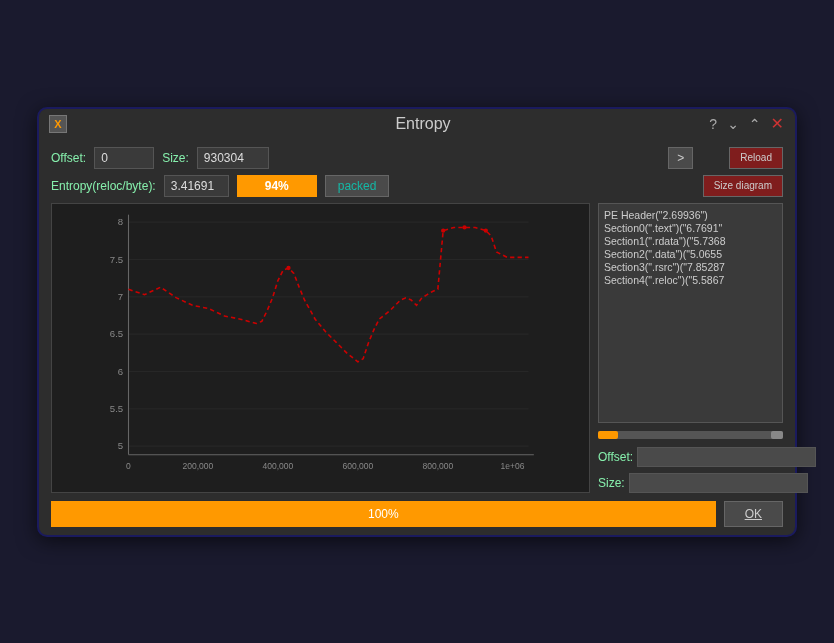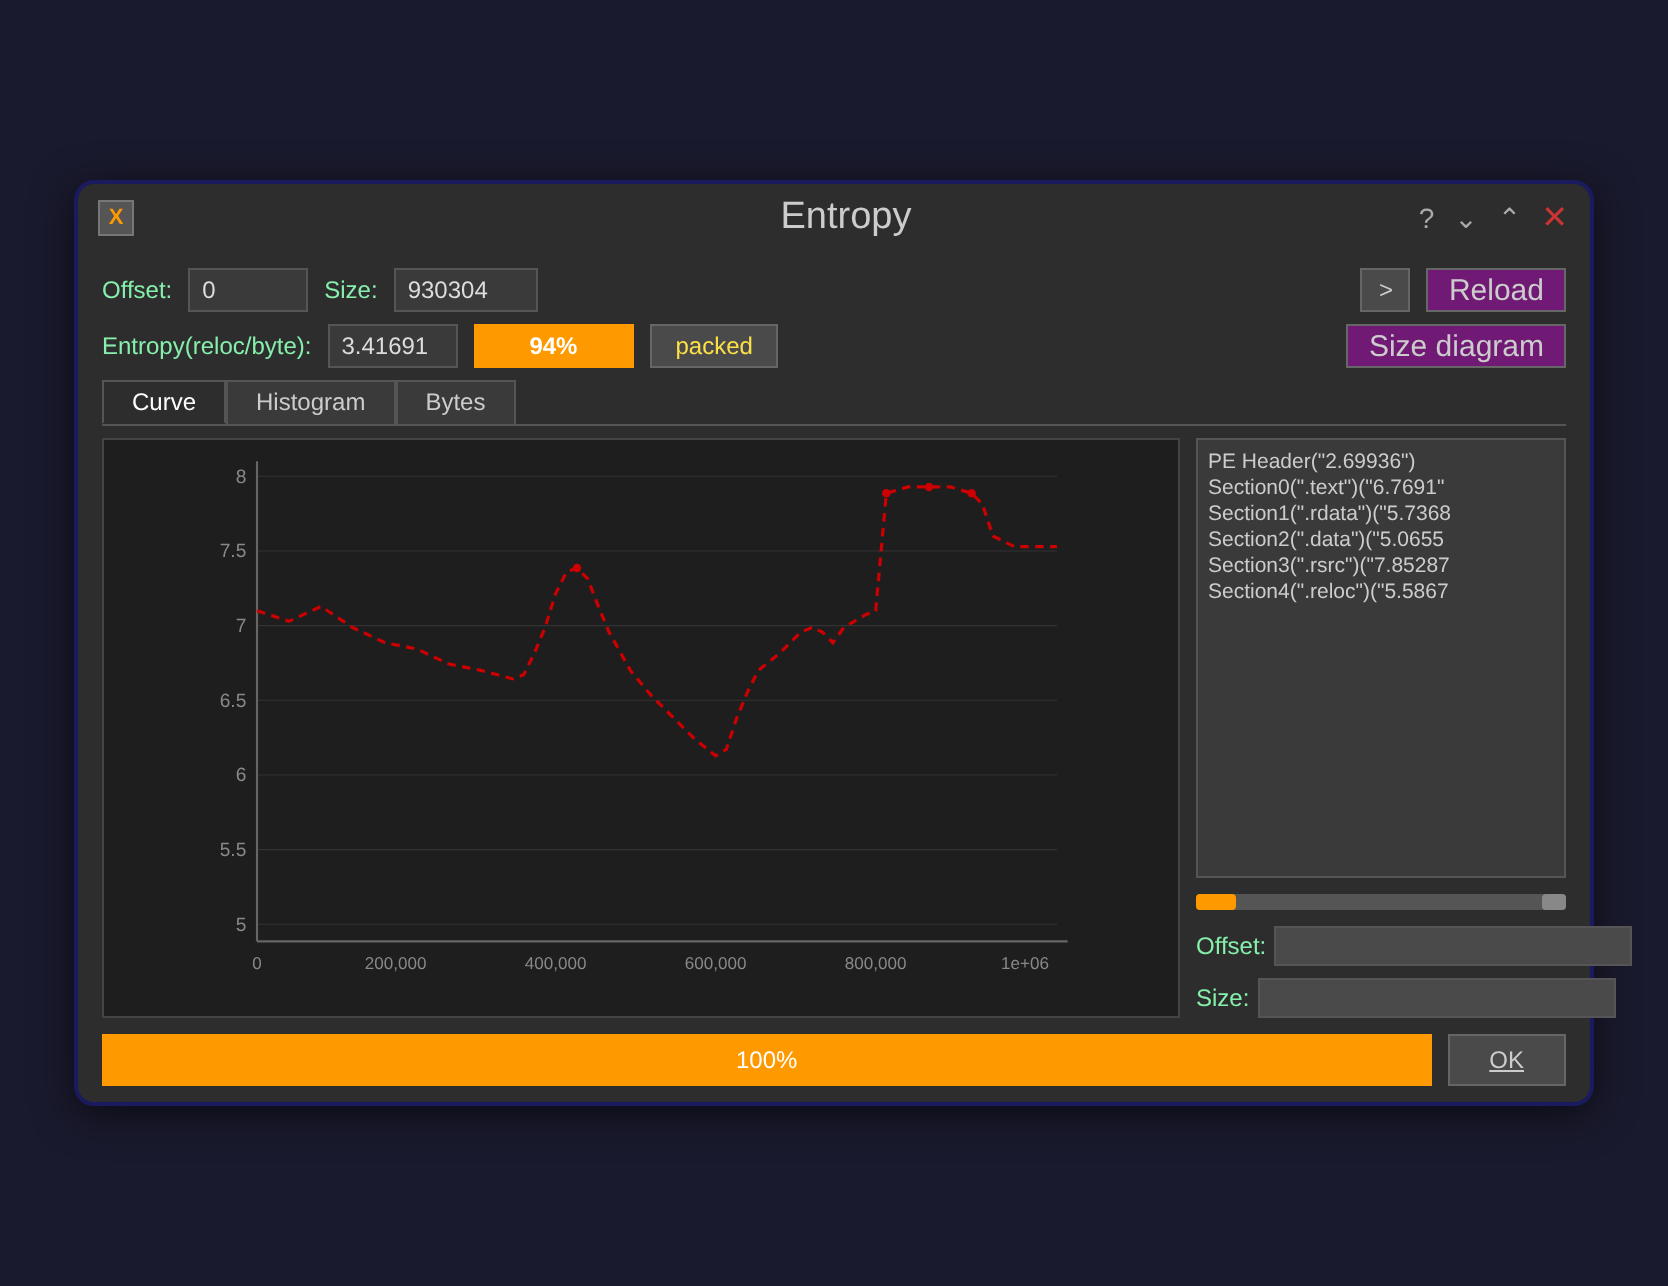--- a/index.html
+++ b/index.html
@@ -36,21 +36,21 @@
       height: 18px;
       background: #555;
       border: 1px solid #777;
       display: flex; align-items: center; justify-content: center;
       color: #f90;
       font-weight: bold;
       font-size: 11px;
     }
     .title-text {
       color: #ccc;
-      font-size: 19px;
+      font-size: 16px;
       margin-left: 12px;
     }
     .title-controls {
       position: absolute;
       right: 8px;
       display: flex;
       align-items: center;
       gap: 4px;
     }
     .title-btn {
@@ -82,27 +82,28 @@
       background: #3a3a3a;
       border: 1px solid #555;
       color: #ddd;
       padding: 2px 6px;
       font-size: 12px;
       height: 22px;
     }
     .input-offset { width: 60px; }
     .input-size { width: 72px; }
     .btn {
-      background: #701a75;
+      background: #7f1d1d;
       border: 1px solid #666;
       color: #ccc;
       padding: 2px 10px;
       cursor: pointer;
-      font-size: 15px;
-      height: 22px;
+      font-size: 10px;
+      height: 22px;
+      margin-left: 28px;
     }
     .btn-arrow {
       background: #4a4a4a;
       border: 1px solid #666;
       color: #ccc;
       padding: 2px 8px;
       cursor: pointer;
       font-size: 12px;
       height: 22px;
     }
@@ -122,21 +123,21 @@
       padding: 2px 10px;
       font-size: 12px;
       height: 22px;
       display: flex; align-items: center; justify-content: center;
       width: 80px;
       font-weight: bold;
     }
     .packed-btn {
       background: #4a4a4a;
       border: 1px solid #666;
-      color: #fde047;
+      color: #14b8a6;
       padding: 2px 12px;
       cursor: pointer;
       font-size: 12px;
       height: 22px;
     }
     .tabs {
       display: flex;
       gap: 0;
       border-bottom: 1px solid #555;
       margin-bottom: 6px;
@@ -286,25 +287,20 @@
 
     <div class="row">
       <span class="label">Entropy(reloc/byte):</span>
       <div class="entropy-value">3.41691</div>
       <div class="entropy-bar">94%</div>
       <button class="packed-btn">packed</button>
       <div style="flex:1"></div>
       <button class="btn">Size diagram</button>
     </div>
 
-    <div class="tabs">
-      <div class="tab active">Curve</div>
-      <div class="tab">Histogram</div>
-      <div class="tab">Bytes</div>
-    </div>
 
     <div class="main-area">
 
       <div class="chart-container">
         <svg class="chart-svg" viewBox="0 0 430 270">
 
           <rect width="430" height="270" fill="#1e1e1e"></rect>
 
           <text x="30" y="20" fill="#888" font-size="9" text-anchor="end">8</text>
           <text x="30" y="55" fill="#888" font-size="9" text-anchor="end">7.5</text>

